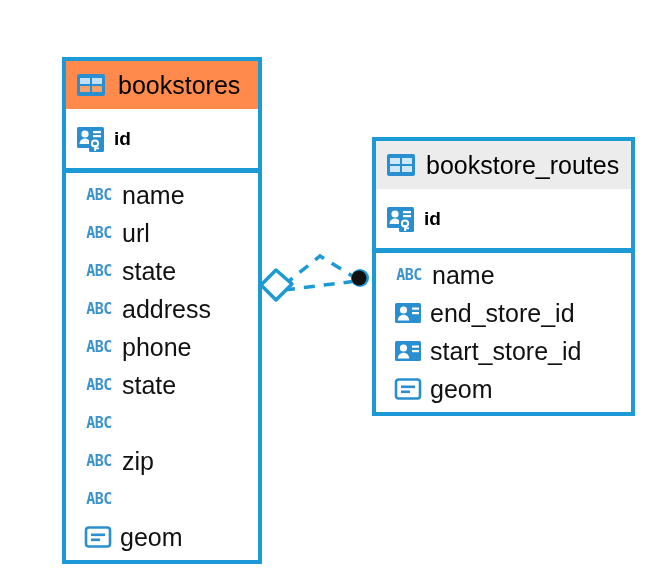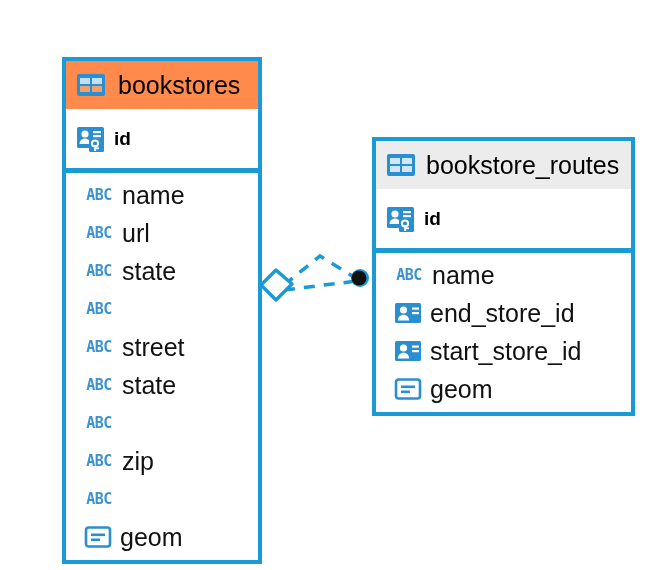--- a/index.html
+++ b/index.html
@@ -182,27 +182,28 @@
         <span class="icon icon-abc">
           <span class="abc-text">ABC</span>
         </span>
         <span>state</span>
       </div>
 
       <div class="field-row">
         <span class="icon icon-abc">
           <span class="abc-text">ABC</span>
         </span>
-      </div>
-
-      <div class="field-row">
-        <span class="icon icon-abc">
-          <span class="abc-text">ABC</span>
-        </span>
-        <span>street</span>
+        <span>address</span>
+      </div>
+
+      <div class="field-row">
+        <span class="icon icon-abc">
+          <span class="abc-text">ABC</span>
+        </span>
+        <span>phone</span>
       </div>
 
       <div class="field-row">
         <span class="icon icon-abc">
           <span class="abc-text">ABC</span>
         </span>
         <span>state</span>
       </div>
 
       <div class="field-row">

